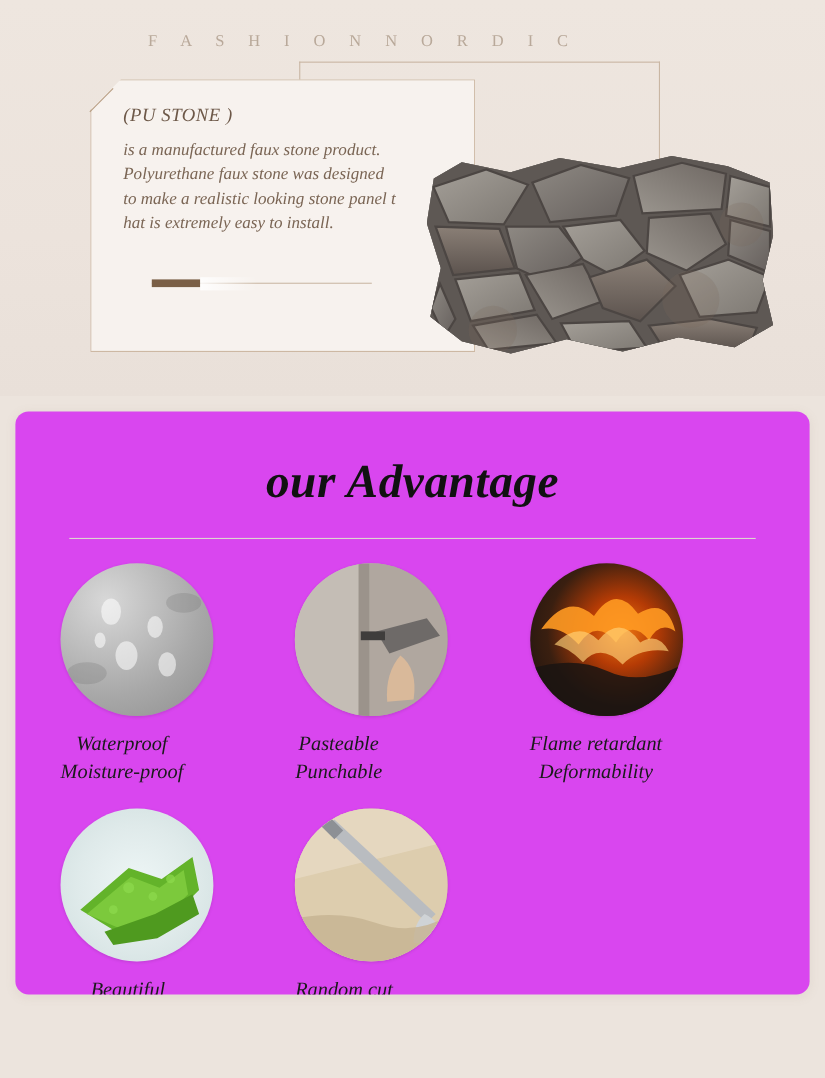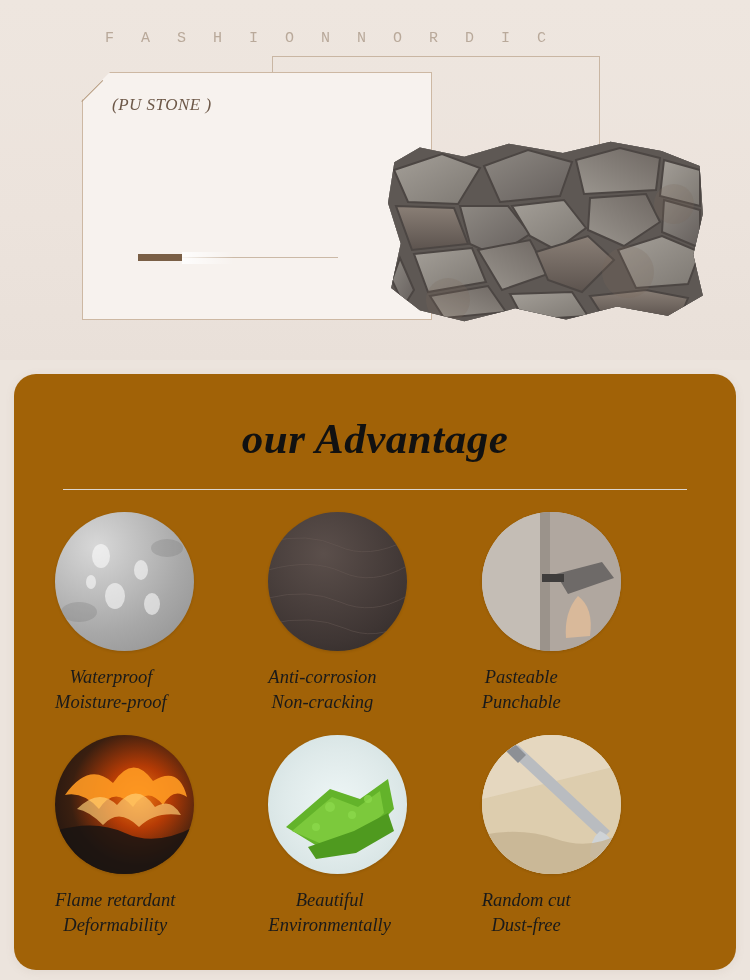--- a/index.html
+++ b/index.html
@@ -21,21 +21,21 @@
     background: linear-gradient(180deg, #eee6df 0%, #ece3dc 60%, #e9e0d9 100%);
     overflow: hidden;
   }
 
   .hero-kicker {
     position: absolute;
     top: 30px;
     left: 0;
     width: 660px;
     text-align: center;
-    font-family: Liberation Mono, monospace;
+    font-family: Liberation Serif, serif;
     font-size: 15px;
     letter-spacing: 9px;
     color: #b9a99a;
     font-weight: 400;
   }
 
   
   .hero-frame {
     position: absolute;
     left: 272px;
@@ -152,23 +152,23 @@
     overflow: hidden;
   }
   .stone-panel svg { display: block; }
 
   
   .adv-card {
     position: absolute;
     left: 14px;
     top: 374px;
     width: 722px;
-    height: 596px;
-    background: #a16207;
-    border-radius: 22px;
+    height: 530px;
+    background: #d946ef;
+    border-radius: 12px;
     box-shadow: 0 2px 10px rgba(140,120,100,.10);
     overflow: hidden;
   }
 
   .adv-title {
     margin-top: 40px;
     text-align: center;
     font-family: "Liberation Serif", serif;
     font-style: italic;
     font-weight: 700;
@@ -252,20 +252,21 @@
   <div class="hero-kicker">F A S H I O N     N O R D I C</div>
 
   <div class="hero-frame"></div>
   <div class="hero-frame-left-top"></div>
   <div class="hero-frame-left-bottom"></div>
 
   <div class="hero-card"></div>
   <div class="hero-card-corner"></div>
 
   <div class="hero-title">(PU STONE )</div>
+  <div class="hero-body">is a manufactured faux stone product. Polyurethane faux stone was designed to make a realistic looking stone panel t hat is extremely easy to install.</div>
 
   <div class="hero-slider">
     <div class="track"></div>
     <div class="fill"></div>
     <div class="fade"></div>
   </div>
 
   <div class="stone-panel">
     <svg width="318" height="185" viewBox="0 0 318 185" aria-hidden="true">
       <defs>
@@ -335,34 +336,20 @@
           <g fill="#6f6f6f" opacity="0.25">
             <ellipse cx="24" cy="100" rx="18" ry="10"></ellipse>
             <ellipse cx="112" cy="36" rx="16" ry="9"></ellipse>
           </g>
         </svg>
       </div>
       <div class="adv-label">Waterproof
 Moisture-proof</div>
     </div>
 
-    <div class="adv-item">
-      <div class="circle tex-anti">
-        <svg width="139" height="139" viewBox="0 0 139 139" aria-hidden="true">
-          <g stroke="#6a5c57" stroke-width="1" opacity="0.45" fill="none">
-            <path d="M0 30 Q40 20 70 34 T139 28"></path>
-            <path d="M0 58 Q44 46 74 60 T139 54"></path>
-            <path d="M0 86 Q40 76 72 90 T139 84"></path>
-            <path d="M0 112 Q44 102 76 116 T139 110"></path>
-          </g>
-        </svg>
-      </div>
-      <div class="adv-label">Anti-corrosion
-Non-cracking</div>
-    </div>
 
     <div class="adv-item">
       <div class="circle tex-paste">
         <svg width="139" height="139" viewBox="0 0 139 139" aria-hidden="true">
           <rect x="0" y="0" width="58" height="139" fill="#c4bdb5"></rect>
           <rect x="58" y="0" width="10" height="139" fill="#9b938b"></rect>
           <rect x="68" y="0" width="71" height="139" fill="#b0a79f"></rect>
           <path d="M74 62 L120 50 L132 66 L86 82 Z" fill="#6e6a68"></path>
           <rect x="60" y="62" width="22" height="8" fill="#3f3d3c"></rect>
           <path d="M96 84 Q112 96 108 124 L84 126 Q82 100 96 84Z" fill="#d9b99a"></path>

